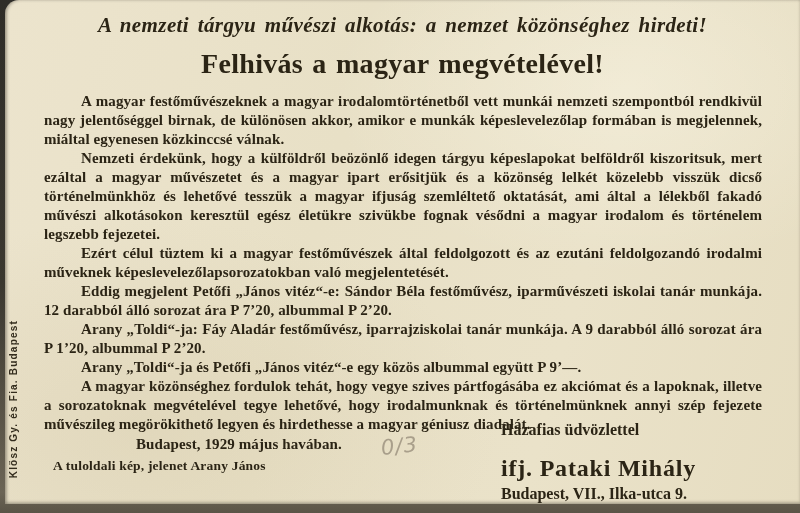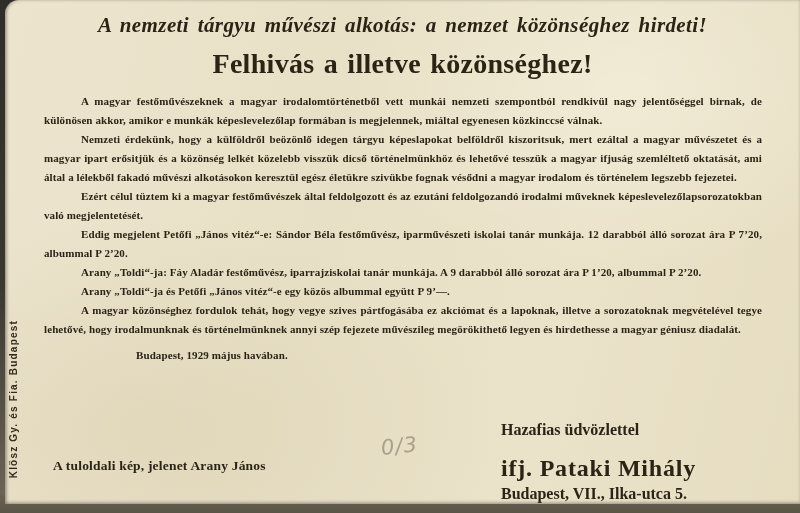--- a/index.html
+++ b/index.html
@@ -28,28 +28,28 @@
   }
   .title {
     margin: 9px 0 0 0;
     text-align: center;
     font-size: 28px; line-height: 34px;
     font-weight: bold; letter-spacing: .3px; word-spacing: 2px;
   }
   .body-text { margin: 11px 38px 0 39px; }
   .body-text p {
     margin: 0;
-    font-size: 11px; line-height: 19px;
+    font-size: 15px; line-height: 19px;
     font-weight: bold;
     text-align: justify;
     text-indent: 37px;
     letter-spacing: .1px;
   }
   .body-text p.date {
-    text-align: left; text-indent: 92px; margin-top: 7px;
+    text-align: left; text-indent: 92px; margin-top: 1px;
   }
   .signature {
     position: absolute; right: 29px; top: 420px;
     width: 270px; text-align: left;
   }
   .sig-salutation { font-size: 16px; font-weight: bold; line-height: 20px; }
   .sig-name { font-size: 24px; font-weight: bold; line-height: 28px; margin-top: 14px; letter-spacing: .8px; }
   .sig-address { font-size: 16px; font-weight: bold; line-height: 20px; margin-top: 2px; }
   .footnote {
     position: absolute; left: 40px; top: 457px;
@@ -74,37 +74,37 @@
     letter-spacing: 1px;
   }
 </style>
 </head>
 <body>
 
 <div class="card">
 
   <div class="slogan">A nemzeti tárgyu művészi alkotás: a nemzet közönséghez hirdeti!</div>
 
-  <h1 class="title">Felhivás a illetve közönséghez!</h1>
+  <h1 class="title">Felhivás a magyar megvételével!</h1>
 
   <div class="body-text">
     <p>A magyar festőművészeknek a magyar irodalomtörténetből vett munkái nemzeti szempontból rendkivül nagy jelentőséggel birnak, de különösen akkor, amikor e munkák képeslevelezőlap formában is megjelennek, miáltal egyenesen közkinccsé válnak.</p>
     <p>Nemzeti érdekünk, hogy a külföldről beözönlő idegen tárgyu képeslapokat belföldről kiszoritsuk, mert ezáltal a magyar művészetet és a magyar ipart erősitjük és a közönség lelkét közelebb visszük dicső történelmünkhöz és lehetővé tesszük a magyar ifjuság szemléltető oktatását, ami által a lélekből fakadó művészi alkotásokon keresztül egész életükre szivükbe fognak vésődni a magyar irodalom és történelem legszebb fejezetei.</p>
     <p>Ezért célul tüztem ki a magyar festőművészek által feldolgozott és az ezutáni feldolgozandó irodalmi műveknek képeslevelezőlapsorozatokban való megjelentetését.</p>
     <p>Eddig megjelent Petőfi „János vitéz“-e: Sándor Béla festőművész, iparművészeti iskolai tanár munkája. 12 darabból álló sorozat ára P 7’20, albummal P 2’20.</p>
     <p>Arany „Toldi“-ja: Fáy Aladár festőművész, iparrajziskolai tanár munkája. A 9 darabból álló sorozat ára P 1’20, albummal P 2’20.</p>
     <p>Arany „Toldi“-ja és Petőfi „János vitéz“-e egy közös albummal együtt P 9’—.</p>
     <p>A magyar közönséghez fordulok tehát, hogy vegye szives pártfogásába ez akciómat és a lapoknak, illetve a sorozatoknak megvételével tegye lehetővé, hogy irodalmunknak és történelmünknek annyi szép fejezete művészileg megörökithető legyen és hirdethesse a magyar géniusz diadalát.</p>
     <p class="date">Budapest, 1929 május havában.</p>
   </div>
 
   <div class="signature">
     <div class="sig-salutation">Hazafias üdvözlettel</div>
     <div class="sig-name">ifj. Pataki Mihály</div>
-    <div class="sig-address">Budapest, VII., Ilka-utca 5.</div>
+    <div class="sig-address">Budapest, VII., Ilka-utca 9.</div>
   </div>
 
   <div class="footnote">
     <div>A tuloldali kép, jelenet Arany János</div>
   </div>
 
   <div class="printer">Klösz Gy. és Fia. Budapest</div>
 
   <div class="pencil">0/3</div>
 

